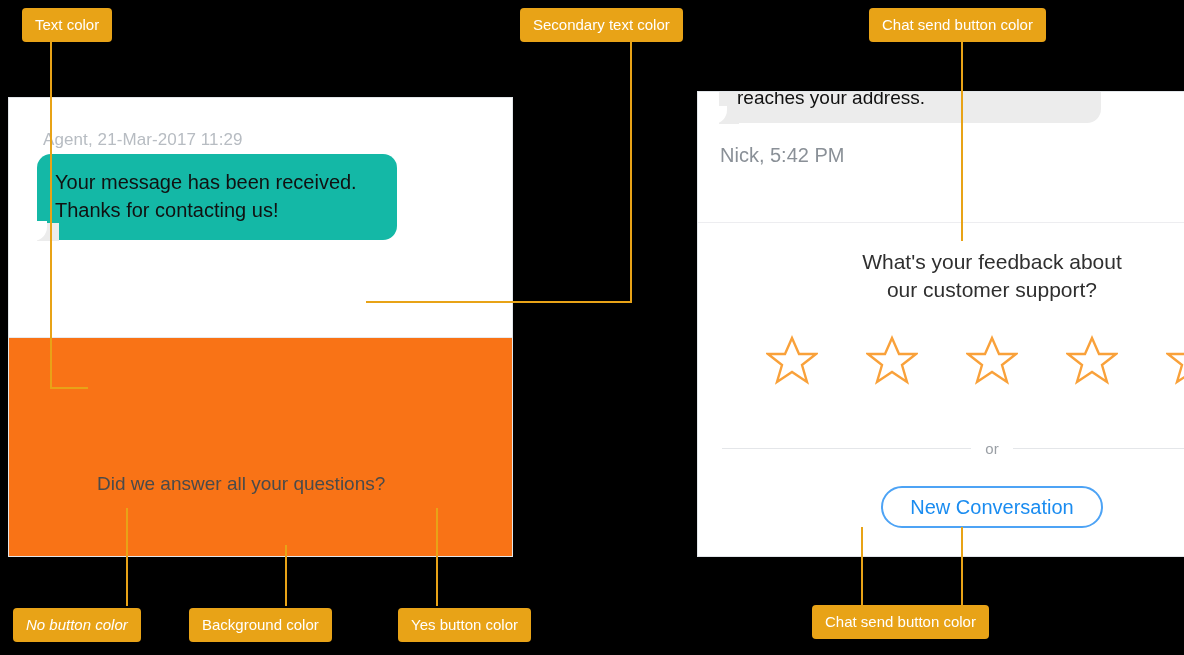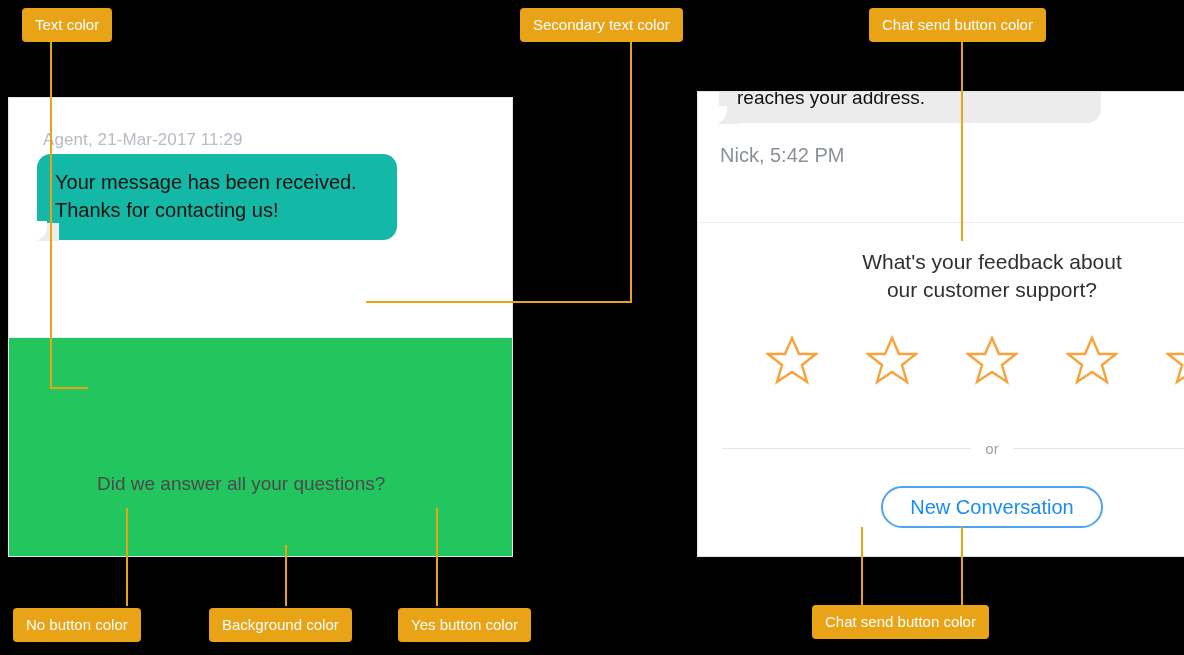--- a/index.html
+++ b/index.html
@@ -107,21 +107,21 @@
   .dot {
     display: inline-block;
     width: 5px; height: 5px;
     border-radius: 50%;
     background: #b9bec4;
   }
 
   .ask-area {
     position: absolute;
     left: 0; right: 0; top: 239px; bottom: 0;
-    background: #22c55e;
+    background: #f97316;
     border-top: 1px solid #e7eaee;
     box-sizing: border-box;
   }
   .ask-question {
     position: absolute;
     left: 88px; top: 135px;
     font-size: 19px;
     color: #4a4a4a;
     white-space: nowrap;
   }
@@ -319,17 +319,17 @@
 <div class="leader v" style="left:285px; top:545px; height:61px;"></div>
 <div class="leader v" style="left:436px; top:508px; height:98px;"></div>
 
 <div class="leader v" style="left:861px; top:527px; height:78px;"></div>
 <div class="leader v" style="left:961px; top:527px; height:78px;"></div>
 
 <div class="badge" style="left:22px;  top:8px;">Text color</div>
 <div class="badge" style="left:520px; top:8px;">Secondary text color</div>
 <div class="badge" style="left:869px; top:8px;">Chat send button color</div>
 
-<div class="badge" style="left:13px;  top:608px;">No button color</div>
-<div class="badge" style="left:189px; top:608px;margin-left:20px;">Background color</div>
+<div class="badge" style="left:13px;  top:608px;font-style:italic;">No button color</div>
+<div class="badge" style="left:189px; top:608px;">Background color</div>
 <div class="badge" style="left:398px; top:608px;">Yes button color</div>
 
 <div class="badge" style="left:812px; top:605px;">Chat send button color</div>
 
 </body></html>

